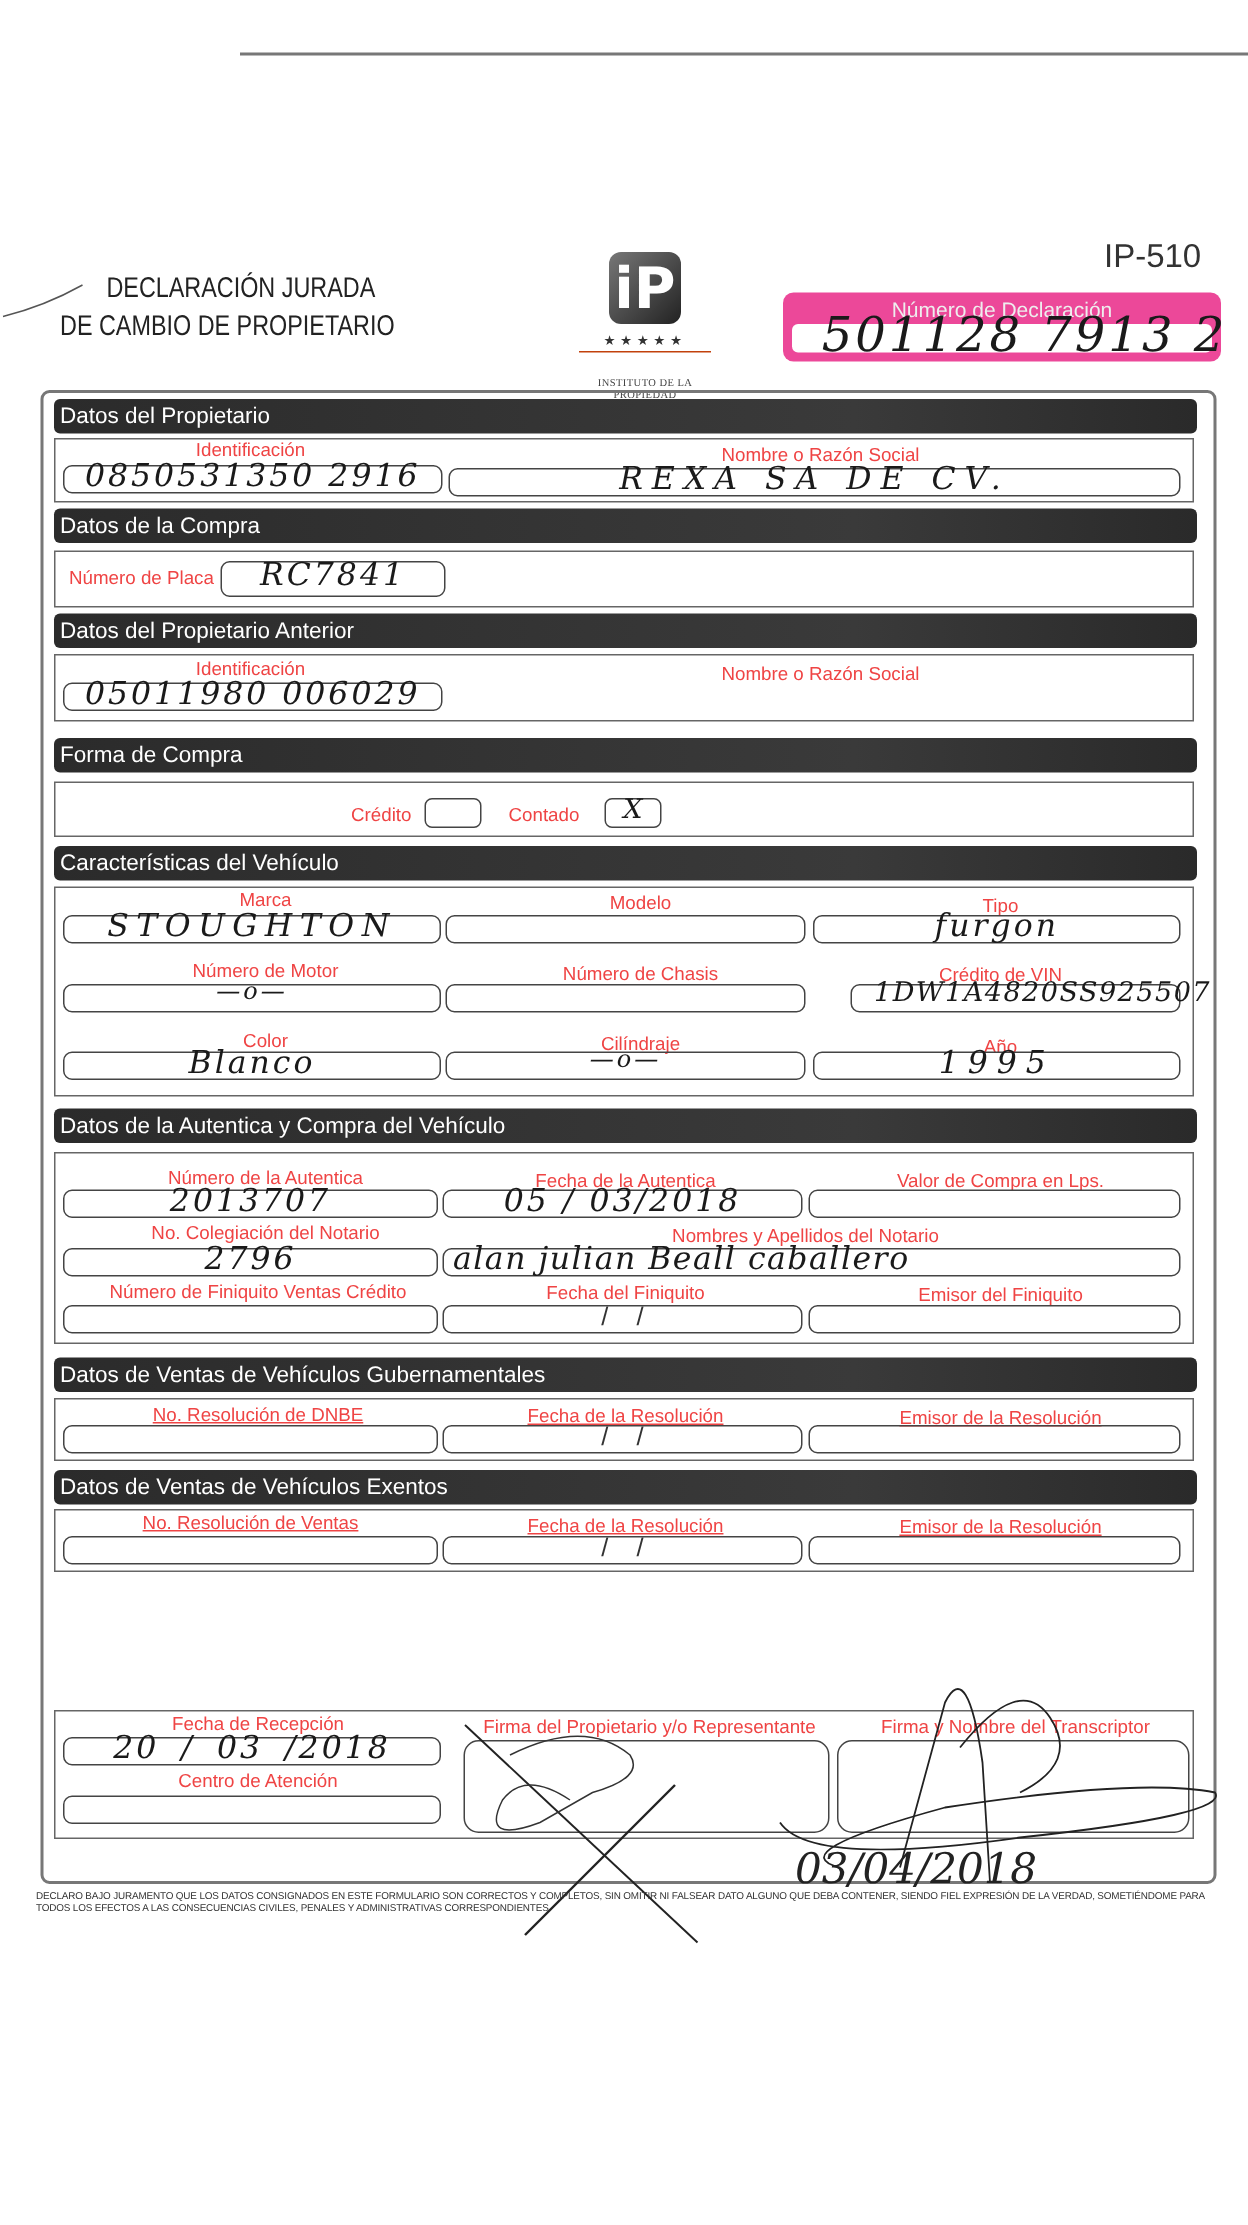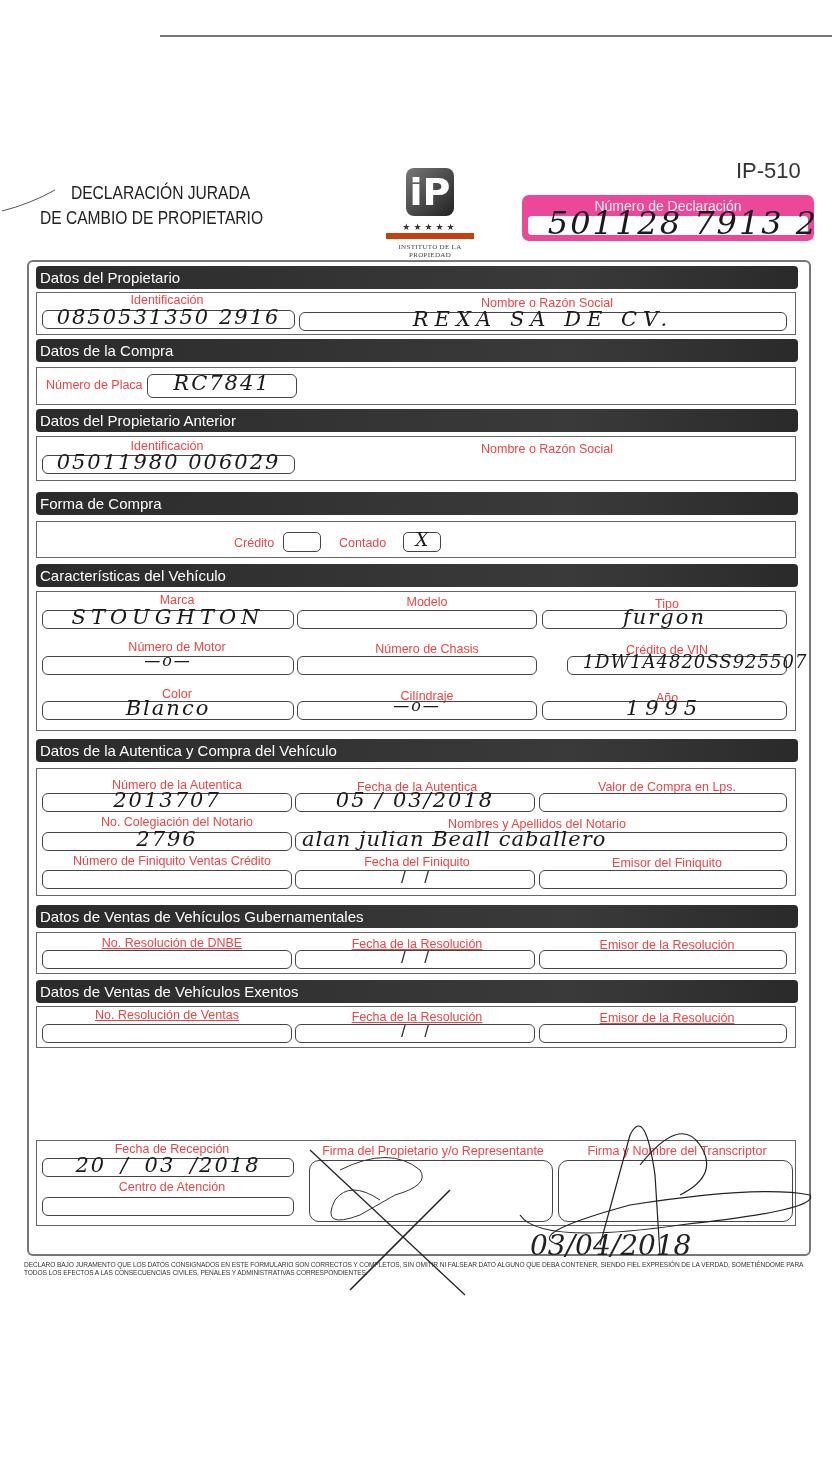--- a/index.html
+++ b/index.html
@@ -7,21 +7,21 @@
     width: 832px; height: 1483px; background: #ffffff; position: relative; overflow: hidden;
     font-family: "Liberation Sans", "DejaVu Sans", sans-serif; color: #222;
   }
   .hand { font-family: "DejaVu Serif", "Liberation Serif", serif; font-style: italic; color: #1a1a1a; }
   .top-rule { position: absolute; left: 160px; top: 35px; width: 672px; height: 2px; background: #777; }
   .title { position: absolute; left: 40px; top: 180px; font-family: "Liberation Sans Narrow", "Liberation Sans", sans-serif; font-size: 19px; line-height: 25px; color: #222; transform: scaleX(0.82); transform-origin: left top; text-align: center; }
   .title .l1 { padding-left: 22px; display: block; }
   .logo { position: absolute; left: 378px; top: 168px; width: 104px; text-align: center; }
   .logo-box { width: 48px; height: 48px; margin: 0 auto; border-radius: 8px; background: linear-gradient(135deg,#777,#222); color: #fff; font-weight: bold; font-size: 38px; line-height: 48px; font-family: "DejaVu Sans", sans-serif; }
   .logo-stars { font-size: 9px; letter-spacing: 3px; color: #333; margin-top: 6px; }
-  .logo-text { font-family: "Liberation Serif", serif; font-size: 7px; color: #444; border-top: 6px solid #c2410c; margin: 1px 8px 0; padding-top: 4px; letter-spacing: 0.3px; }
+  .logo-text { font-family: "Liberation Serif", serif; font-size: 7px; color: #444; border-top: 1px solid #c2410c; margin: 1px 8px 0; padding-top: 16px; letter-spacing: 0.3px; }
   .form-code { position: absolute; left: 736px; top: 158px; font-size: 22px; color: #333; }
   .decl-box { position: absolute; left: 522px; top: 195px; width: 292px; height: 46px; background: #ec4899; border-radius: 7px; }
   .decl-label { position: absolute; left: 0; right: 0; top: 3px; text-align: center; color: #eee; font-size: 14px; }
   .decl-inner { position: absolute; left: 6px; right: 6px; top: 21px; height: 19px; background: #fff; border-radius: 4px; }
   .decl-value { position: absolute; left: 0; right: -30px; top: -12px; text-align: center; font-size: 32px; letter-spacing: 2px; }
   .frame { position: absolute; left: 27px; top: 260px; width: 780px; height: 992px; border: 2px solid #777; border-radius: 6px; }
   .section-bar { position: absolute; left: 36px; width: 762px; height: 23px; background: linear-gradient(90deg,#2b2b2b,#3a3a3a 70%,#2a2a2a); border-radius: 4px; color: #fff; font-size: 15px; line-height: 23px; padding-left: 4px; box-sizing: border-box; }
   .panel { position: absolute; left: 36px; width: 760px; border: 1.5px solid #666; box-sizing: border-box; }
   .lbl { position: absolute; font-size: 12.5px; color: #ef4444; text-align: center; white-space: nowrap; }
   .fld { position: absolute; height: 19px; border: 1.5px solid #444; border-radius: 6px; box-sizing: border-box; overflow: visible; }

